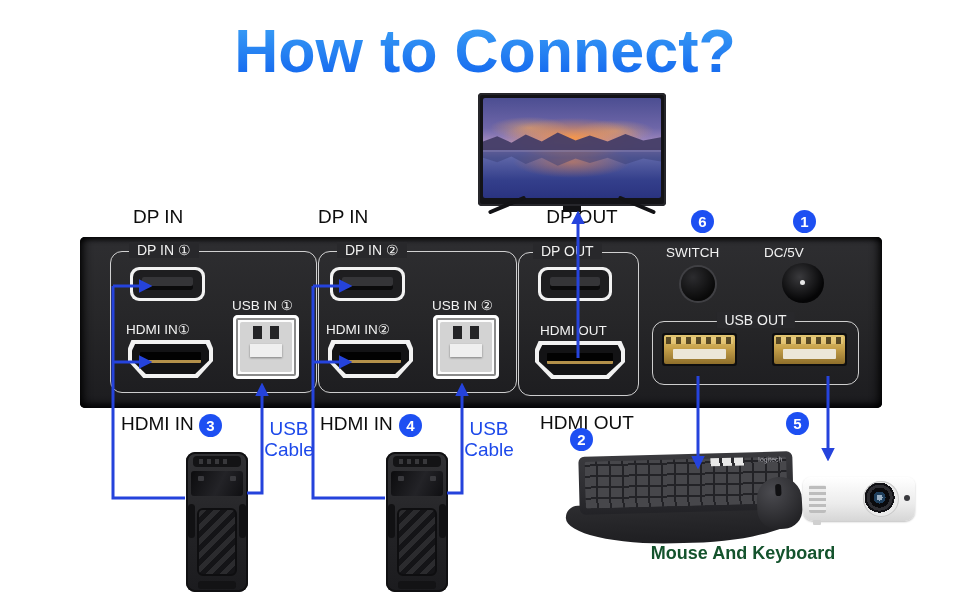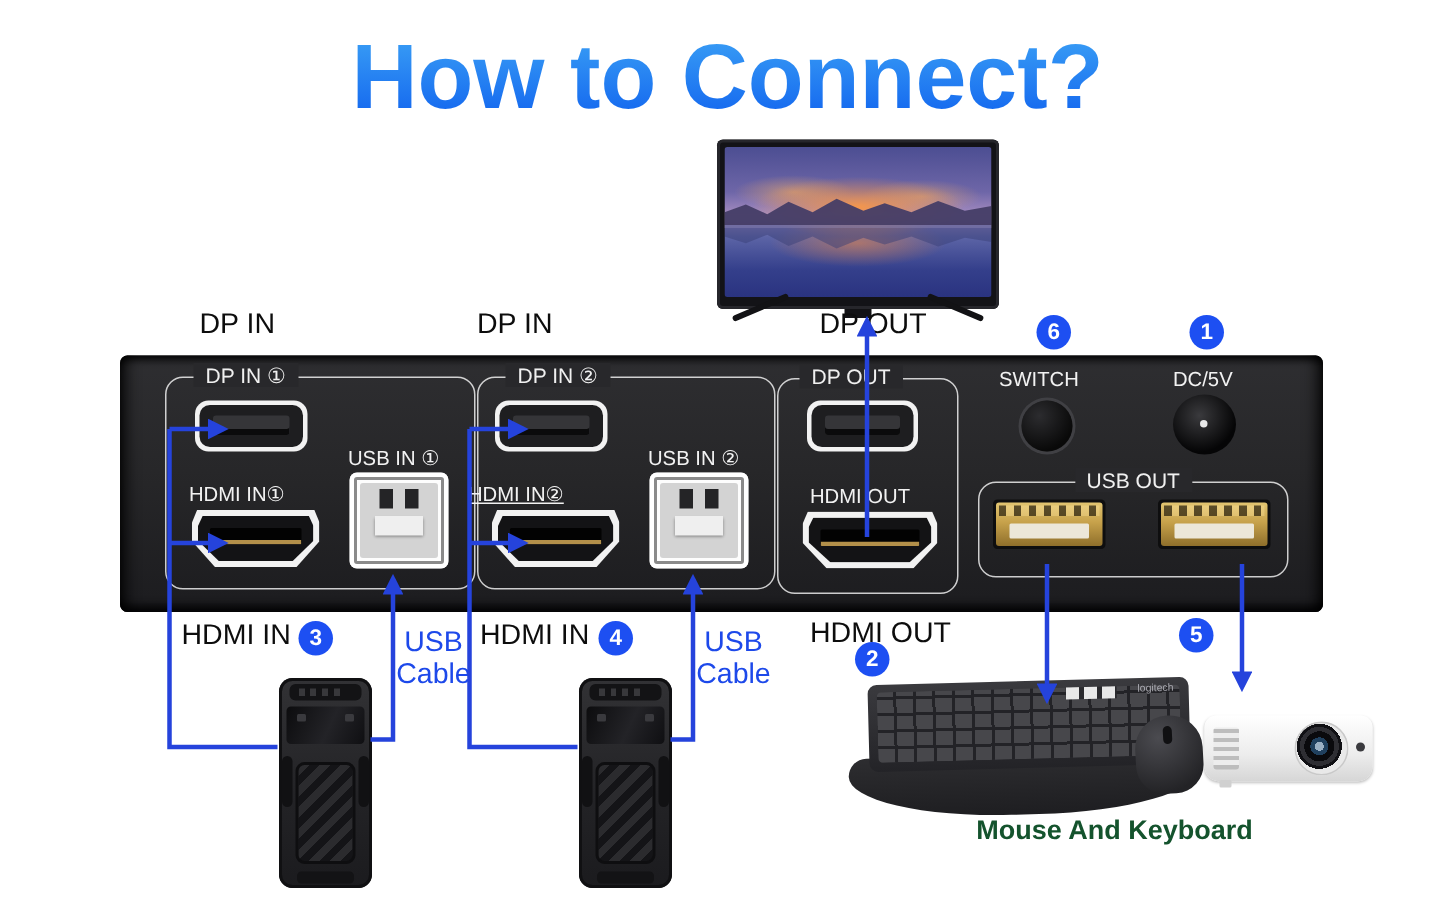--- a/index.html
+++ b/index.html
@@ -193,21 +193,21 @@
         </div>
     </div>
     <span class="plabel" style="left:352px;top:60px;">USB IN ②</span>
     <div class="usbb" style="left:353px;top:78px;">
       <div class="usbb-inner">
         <div class="usbb-pin" style="left:13px;"></div>
         <div class="usbb-pin" style="left:30px;"></div>
         <div class="usbb-bar"></div>
       </div>
     </div>
-    <span class="plabel" style="left:232px;top:84px;text-decoration:underline;">HDMI IN②</span>
+    <span class="plabel" style="left:246px;top:84px;">HDMI IN②</span>
     <div class="hdmi-port" style="left:248px;top:103px;">
       <div class="hdmi-inner">
           <div class="hdmi-slot"></div>
         </div>
     </div>
 
     <div class="pgroup" style="left:438px;top:15px;width:119px;height:142px;">
       <span class="legend" style="left:14px;">DP OUT</span>
     </div>
     <div class="dp-port" style="left:458px;top:30px;width:74px;">
@@ -217,21 +217,21 @@
     </div>
     <span class="plabel" style="left:460px;top:86px;">HDMI OUT</span>
     <div class="hdmi-port" style="left:455px;top:104px;width:90px;">
       <div class="hdmi-inner">
           <div class="hdmi-slot"></div>
         </div>
     </div>
 
     <span class="plabel" style="left:586px;top:8px;">SWITCH</span>
     <div class="switch-btn" style="left:601px;top:30px;"></div>
-    <span class="plabel" style="left:702px;top:8px;">DC/5V</span>
+    <span class="plabel" style="left:684px;top:8px;">DC/5V</span>
     <div class="dc-jack" style="left:702px;top:26px;">
       <div class="dc-pin"></div>
     </div>
 
     <div class="pgroup" style="left:572px;top:84px;width:205px;height:62px;">
       <span class="legend" style="left:50%;transform:translateX(-50%);">USB OUT</span>
     </div>
     <div class="usba" style="left:582px;top:96px;">
       <div class="usba-gold">
         <div class="usba-serr"></div>

